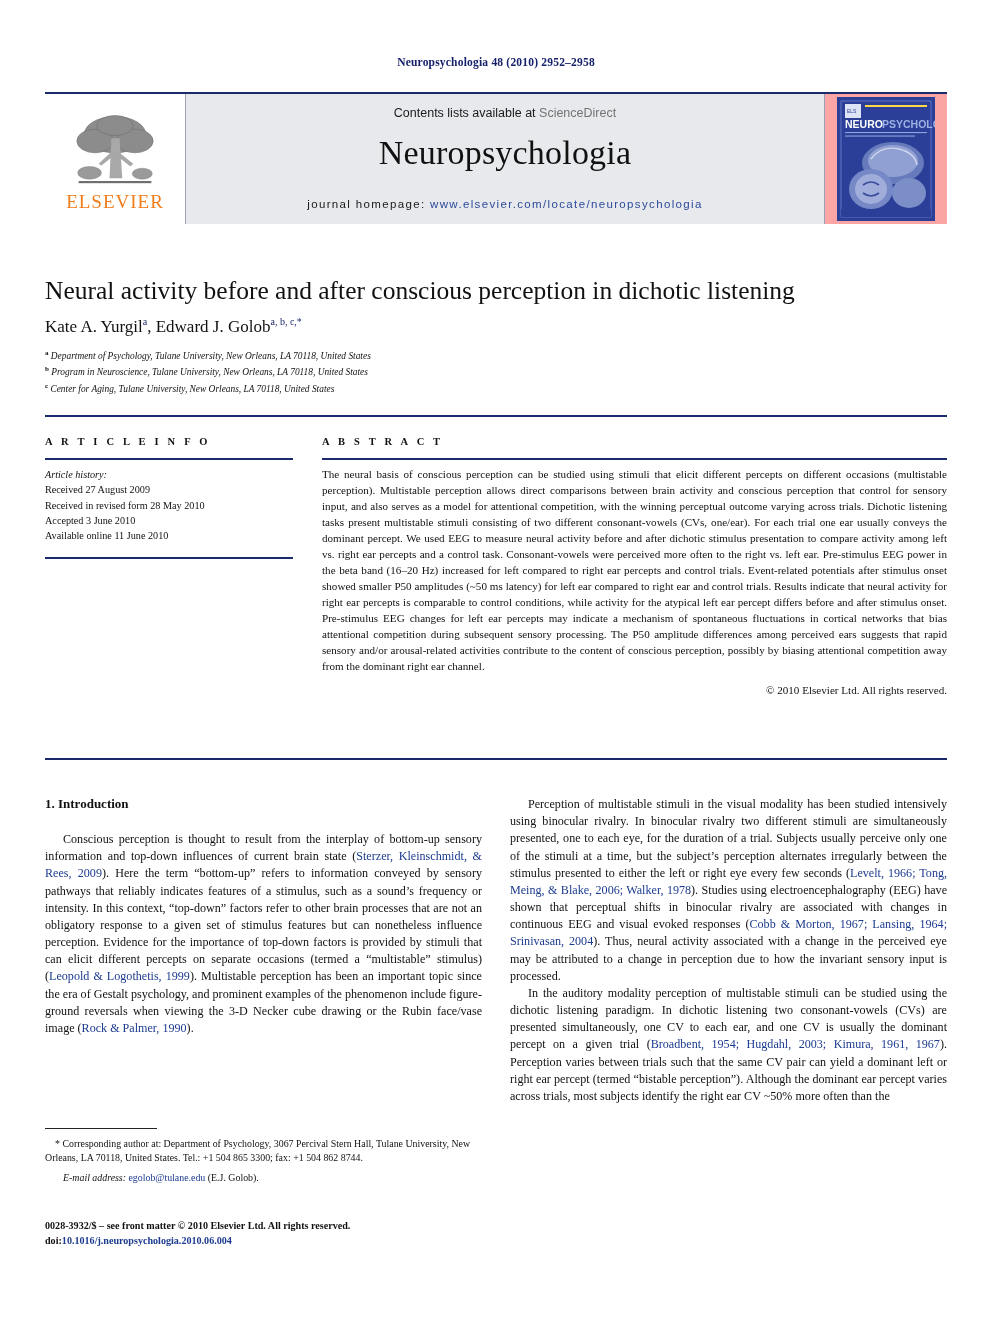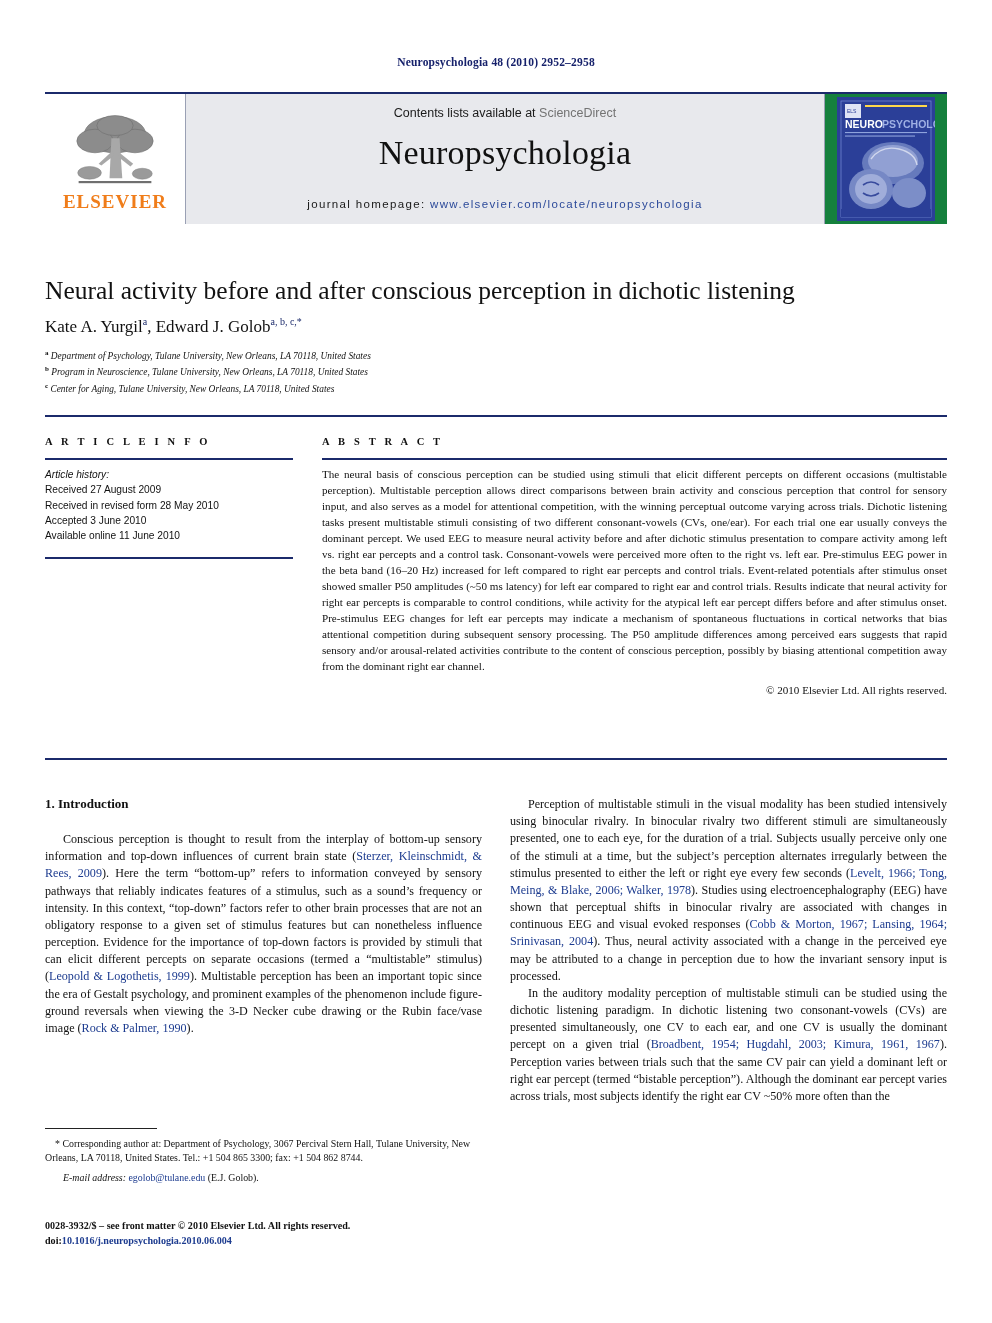--- a/index.html
+++ b/index.html
@@ -56,21 +56,20 @@
   .elsevier-box {
     width: 140px;
     flex: 0 0 140px;
     display: flex;
     flex-direction: column;
     align-items: center;
     justify-content: center;
     background: #ffffff;
     padding-top: 4px;
     box-sizing: border-box;
-    font-weight: bold;
   }
   .elsevier-tree {
     width: 92px;
     height: 80px;
     display: block;
   }
   .elsevier-word {
     font-family: "Liberation Serif", serif;
     font-size: 19px;
     letter-spacing: 1.0px;
@@ -116,21 +115,21 @@
     bottom: 14px;
     left: 0; right: 0;
     text-align: center;
   }
   .homepage-line .url {
     color: #2c4a9a;
   }
   .cover-box {
     width: 122px;
     flex: 0 0 122px;
-    background: #15803d;
+    background: #fca5a5;
     display: flex;
     align-items: center;
     justify-content: center;
   }
   .cover-thumb {
     width: 98px;
     height: 124px;
     display: block;
   }
 
@@ -201,21 +200,21 @@
     letter-spacing: 3.2px;
     color: #111111;
     margin-bottom: 11px;
   }
   .rule {
     border-top: 2.2px solid #1b2a6b;
     width: 100%;
     margin-bottom: 7px;
   }
   .info-group {
-    font-family: Liberation Sans, sans-serif;
+    font-family: Liberation Serif, serif;
     font-size: 10.2px;
     line-height: 1.5;
     color: #111111;
     margin-bottom: 14px;
   }
   .info-group .lbl {
     font-style: italic;
   }
   .abstract-body {
     font-family: "Liberation Serif", serif;

